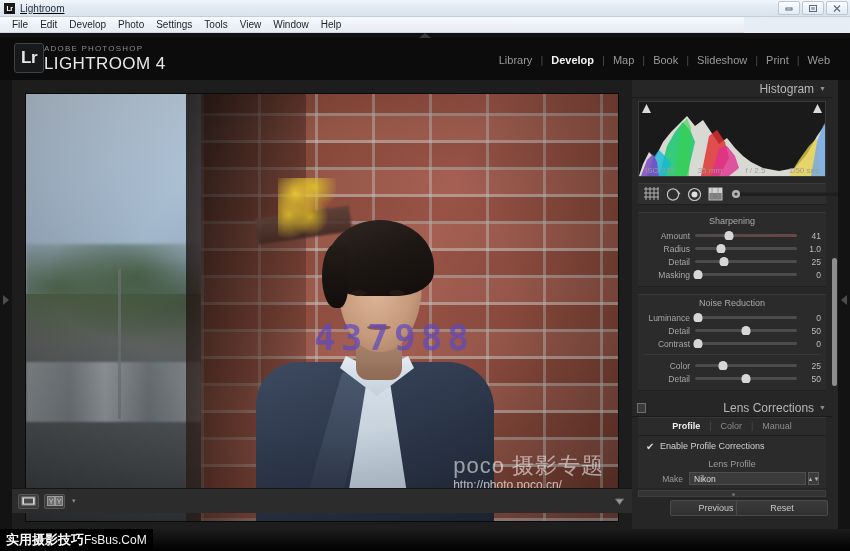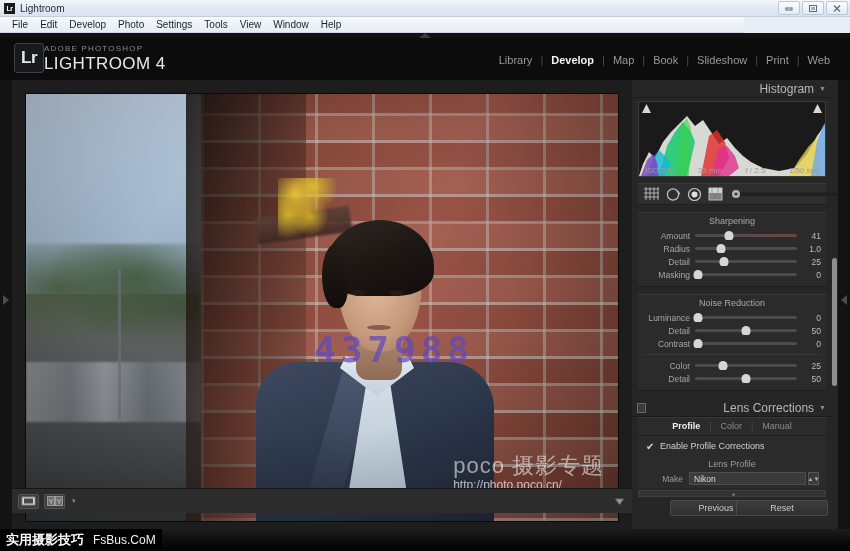--- a/index.html
+++ b/index.html
@@ -14,21 +14,21 @@
     width: 850px; height: 551px;
     background: linear-gradient(#e8eef5, #d6dee8);
     overflow: hidden;
   }
 
   
   .titlebar {
     position: absolute; left: 0; top: 0; width: 850px; height: 17px;
     background: linear-gradient(#f2f6fb 0%, #e2e9f2 50%, #dae3ee 100%);
     border-bottom: 1px solid #c3cedb;
-    display: flex; align-items: center;
+    display: flex; align-items: center; text-decoration: underline;
   }
   .title-ico {
     width: 11px; height: 11px; margin: 0 5px 0 4px;
     background: #1a1a1a; color: #fff;
     font-size: 7px; line-height: 11px; text-align: center;
     font-weight: bold; letter-spacing: -0.5px;
   }
   .title-text { font-size: 10px; color: #1c2a3a; }
   .win-btns { position: absolute; right: 2px; top: 1px; display: flex; gap: 2px; }
   .win-btn {
@@ -242,21 +242,21 @@
   .ph-mouth {
     position: absolute; left: 341px; top: 231px; width: 24px; height: 5px;
     background: #8d5a4c; border-radius: 50%;
   }
   .ph-grain {
     position: absolute; inset: 0;
     background: radial-gradient(ellipse at 50% 45%, rgba(0,0,0,0) 45%, rgba(0,0,0,.28) 100%);
   }
 
   .wm-num {
-    position: absolute; left: 288px; top: 235px;
+    position: absolute; left: 288px; top: 223px;
     font-size: 36px; color: rgba(96,72,190,.72);
     font-family: "DejaVu Sans Mono", monospace; letter-spacing: 5px;
     font-weight: bold;
   }
   .wm-poco {
     position: absolute; right: 14px; bottom: 28px; text-align: left;
     color: rgba(255,255,255,.55);
     margin-top: 12px;
   }
   .wm-poco-top { font-size: 22px; line-height: 22px; letter-spacing: 1px; }
@@ -433,21 +433,21 @@
     background: linear-gradient(#1c1c1c, #000);
   }
   .tb-wm {
     position: absolute; left: 0; bottom: 0; height: 22px;
     background: #000; display: flex; align-items: center; padding: 0 6px;
   }
   .tb-wm-cn {
     font-size: 13px; color: #fff; font-weight: bold;
     font-family: "DejaVu Sans", sans-serif;
   }
-  .tb-wm-en { font-size: 12px; color: #f2f2f2; margin-left: 9px; }
+  .tb-wm-en { font-size: 12px; color: #f2f2f2; margin-left: 0; }
 </style>
 </head>
 <body>
 
 <div class="app">
 
   <div class="titlebar">
     <div class="title-ico">Lr</div>
     <div class="title-text">Lightroom</div>
     <div class="win-btns">

